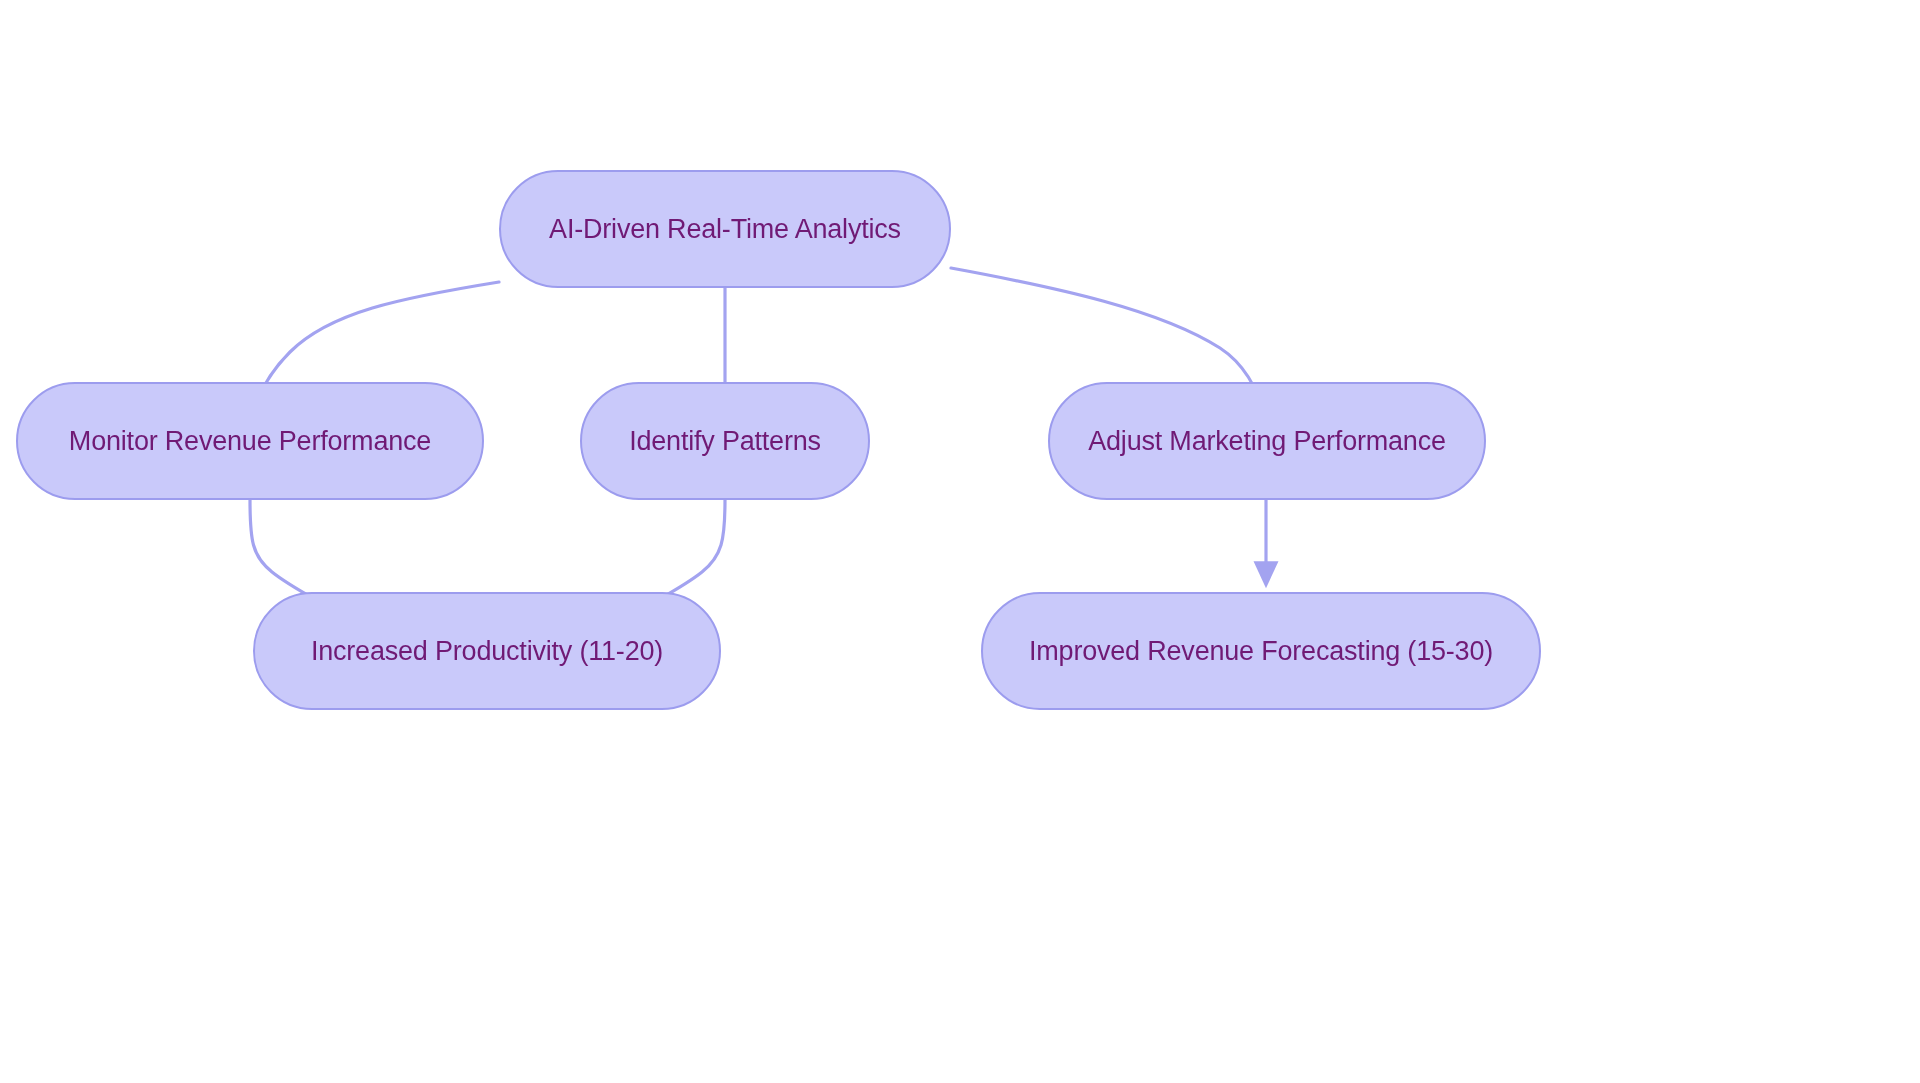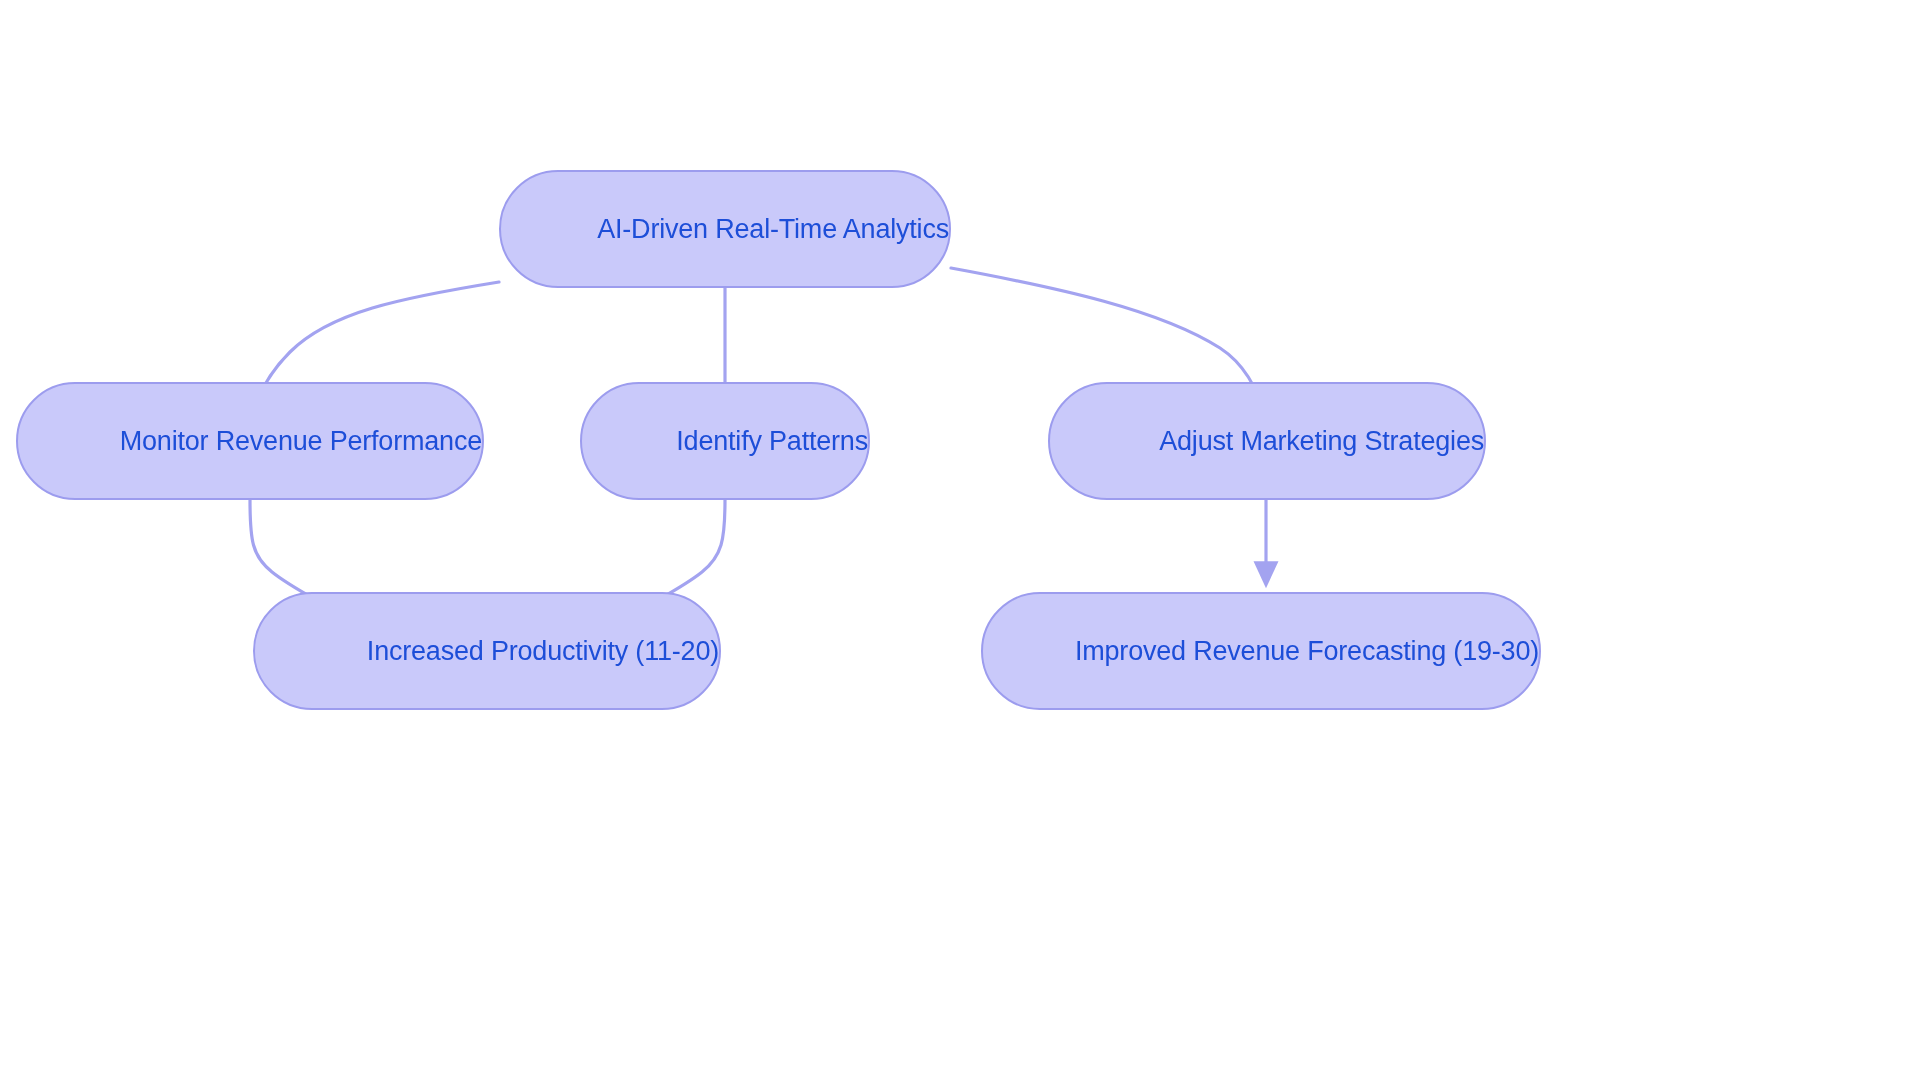--- a/index.html
+++ b/index.html
@@ -24,25 +24,25 @@
     left: 0;
     top: 0;
     width: 1920px;
     height: 1083px;
   }
   .node {
     position: absolute;
     box-sizing: border-box;
     display: flex;
     align-items: center;
-    justify-content: flex-end;
+    justify-content: center;
     background: #c9c9fa;
     border: 2px solid #9c9cee;
     border-radius: 999px;
-    color: #1d4ed8;
+    color: #701a75;
     font-family: "Liberation Sans", sans-serif;
     font-size: 27px;
     font-weight: 400;
     letter-spacing: -0.2px;
     white-space: nowrap;
     z-index: 2;
   }
   .node-label {
     display: block;
     line-height: 1;
@@ -79,24 +79,24 @@
 
   <div class="node" style="left:16px; top:382px; width:468px; height:118px;">
     <span class="node-label">Monitor Revenue Performance</span>
   </div>
 
   <div class="node" style="left:580px; top:382px; width:290px; height:118px;">
     <span class="node-label">Identify Patterns</span>
   </div>
 
   <div class="node" style="left:1048px; top:382px; width:438px; height:118px;">
-    <span class="node-label">Adjust Marketing Strategies</span>
+    <span class="node-label">Adjust Marketing Performance</span>
   </div>
 
   <div class="node" style="left:253px; top:592px; width:468px; height:118px;">
     <span class="node-label">Increased Productivity (11-20)</span>
   </div>
 
   <div class="node" style="left:981px; top:592px; width:560px; height:118px;">
-    <span class="node-label">Improved Revenue Forecasting (19-30)</span>
+    <span class="node-label">Improved Revenue Forecasting (15-30)</span>
   </div>
 
 </div>
 
 </body></html>

